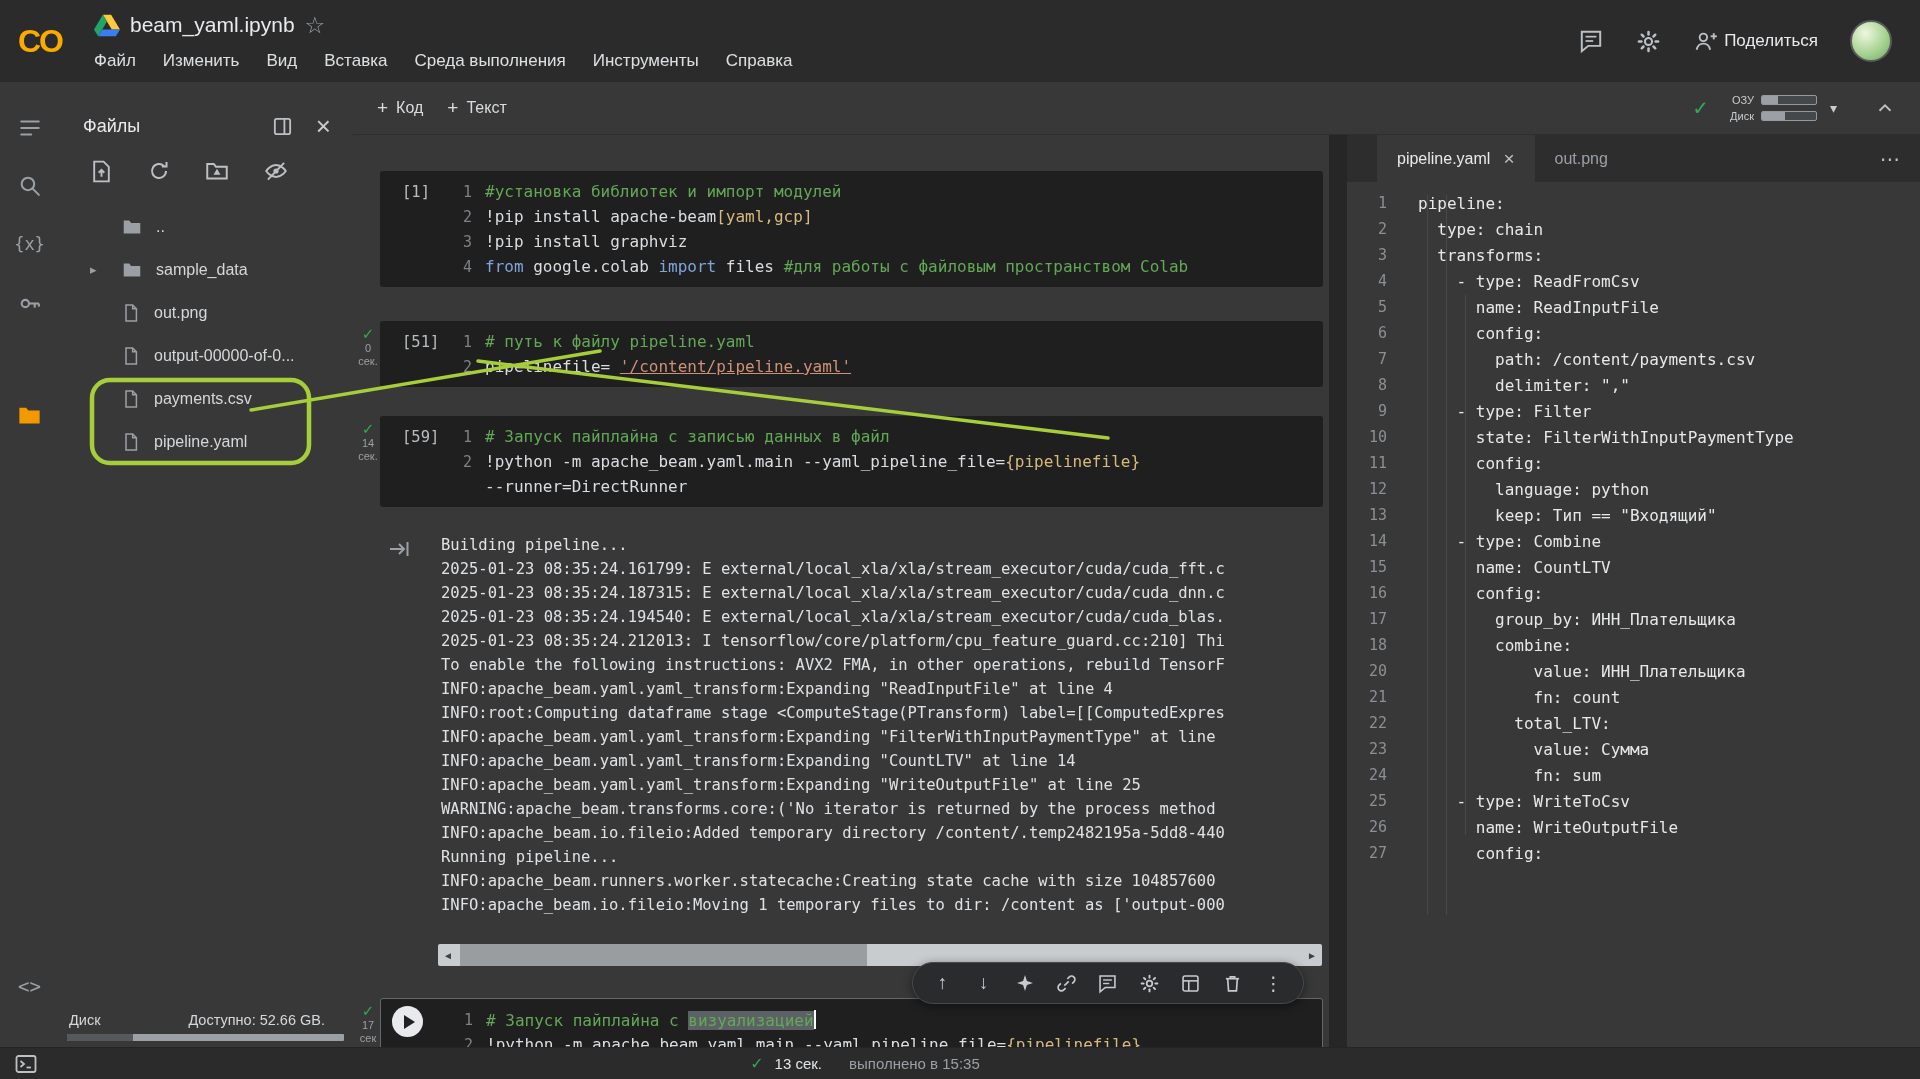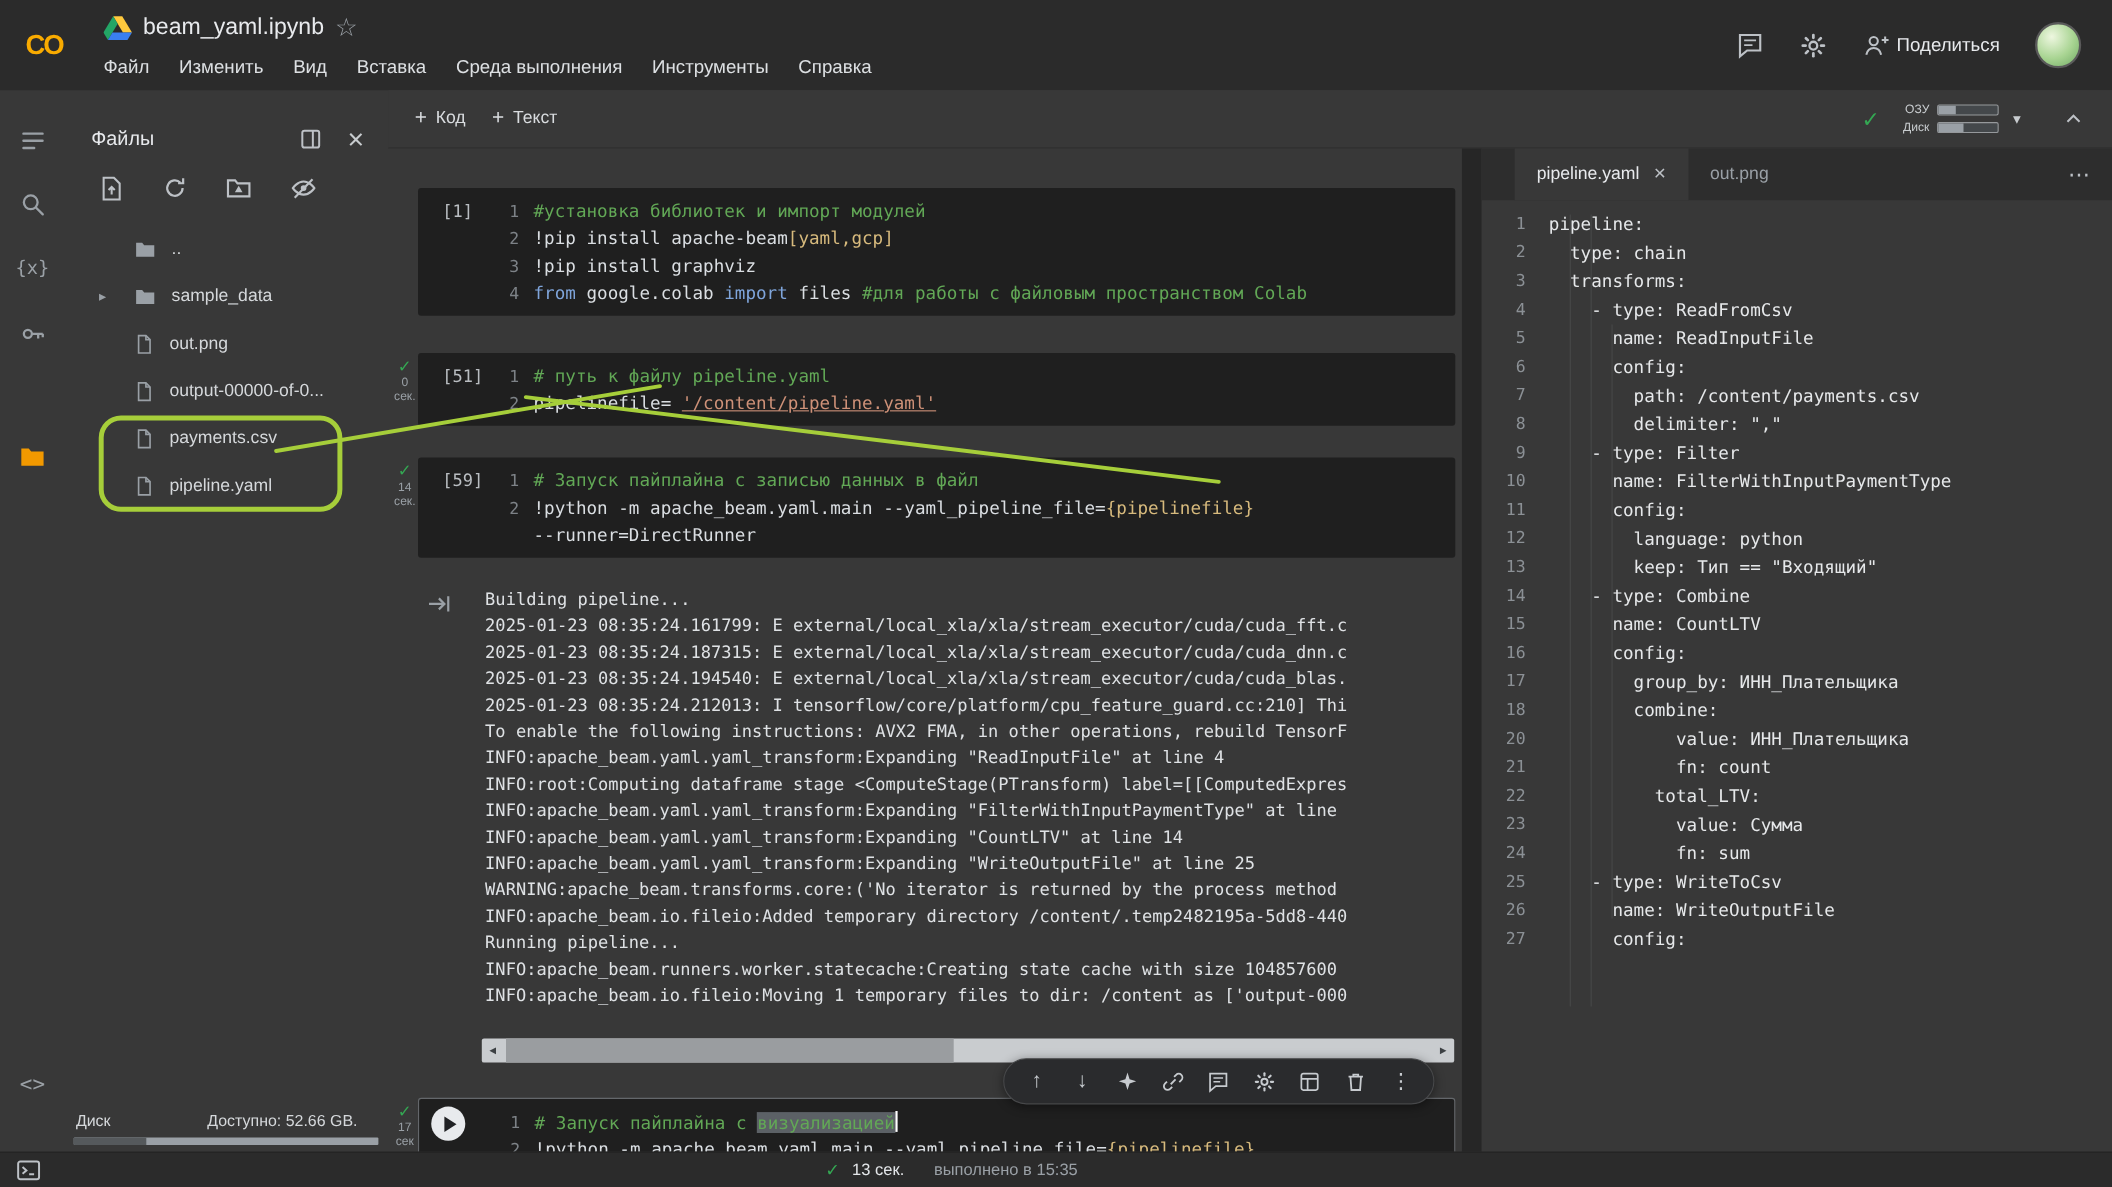--- a/index.html
+++ b/index.html
@@ -4,21 +4,21 @@
 <style>
   *{margin:0;padding:0;box-sizing:border-box;}
   html,body{width:1920px;height:1079px;overflow:hidden;background:#202124;}
   body{font-family:"Liberation Sans","DejaVu Sans",sans-serif;color:#e8eaed;}
   .mono{font-family:"DejaVu Sans Mono","Liberation Mono",monospace;}
   .ic{display:inline-flex;align-items:center;justify-content:center;color:#bdc1c6;}
   #app{position:relative;width:1920px;height:1079px;background:#383838;overflow:hidden;}
 
   
   #header{position:absolute;left:0;top:0;width:1920px;height:82px;background:#2b2b2b;display:flex;}
-  #logo{width:80px;display:flex;align-items:center;justify-content:center;font-weight:800;font-size:25px;color:#f9ab00;letter-spacing:-2px;}
+  #logo{width:80px;display:flex;align-items:center;justify-content:center;font-weight:800;font-size:32px;color:#f9ab00;letter-spacing:-2px;}
   #title-block{display:flex;flex-direction:column;justify-content:center;margin-left:14px;}
   #title-row{display:flex;align-items:center;gap:10px;height:40px;padding-top:4px;}
   #filename{font-size:21px;color:#e8eaed;}
   #star{color:#9aa0a6;font-size:23px;}
   #menu-row{display:flex;gap:27px;height:36px;align-items:center;font-size:17px;color:#dde0e3;}
   .menu-item{cursor:default;}
   #header-right{margin-left:auto;display:flex;align-items:center;gap:32px;padding-right:28px;}
   #share-btn{display:flex;align-items:center;gap:4px;font-size:17px;color:#e8eaed;}
   #avatar{width:42px;height:42px;border-radius:50%;background:radial-gradient(circle at 35% 30%,#eef7e0,#a8d492 55%,#6fa963);border:2px solid #5a5a5a;}
 
@@ -101,21 +101,21 @@
   #rightpanel{position:absolute;left:1347px;top:135px;width:573px;height:912px;background:#383838;}
   #tabbar{height:47px;background:#2d2d2d;display:flex;align-items:center;position:relative;}
   #tabbar-tabs{display:flex;height:100%;margin-left:30px;}
   .tab{height:100%;display:flex;align-items:center;gap:13px;padding:0 20px;font-size:16px;color:#9aa0a6;}
   .tab.active{background:#383838;color:#e8eaed;}
   .tab .x{font-size:19px;color:#bdc1c6;}
   #tab-more{position:absolute;right:18px;color:#bdc1c6;font-size:20px;letter-spacing:2px;}
   #yaml-code{position:absolute;top:55px;left:0;right:0;}
   .yrow{display:flex;height:26px;align-items:center;}
   .yrow .yn{flex:none;width:40px;text-align:right;color:#8b9095;font-size:15px;}
-  .yrow .yt{margin-left:21px;font-size:16px;color:#e6e8ea;white-space:pre;}
+  .yrow .yt{margin-left:31px;font-size:16px;color:#e6e8ea;white-space:pre;}
   .yguide{position:absolute;top:60px;width:1px;height:720px;background:rgba(160,165,170,.15);}
 
   
   #statusbar{position:absolute;left:0;top:1047px;width:1920px;height:32px;background:#2b2b2b;border-top:1px solid #242424;display:flex;align-items:center;z-index:30;}
   #term-btn{margin-left:14px;}
   #status-center{position:absolute;left:865px;transform:translateX(-50%);display:flex;align-items:center;gap:11px;font-size:15px;}
   #status-check{color:#34a853;font-weight:bold;font-size:16px;}
   #status-duration{color:#e3e6e9;}
   #status-done{color:#9aa0a6;margin-left:16px;}
 
@@ -585,21 +585,21 @@
         <div class="yrow">
           <span class="yn">8</span>
           <span class="yt">        delimiter: ","</span>
         </div>
         <div class="yrow">
           <span class="yn">9</span>
           <span class="yt">    - type: Filter</span>
         </div>
         <div class="yrow">
           <span class="yn">10</span>
-          <span class="yt">      name: FilterWithInputPaymentType</span>
+          <span class="yt">      state: FilterWithInputPaymentType</span>
         </div>
         <div class="yrow">
           <span class="yn">11</span>
           <span class="yt">      config:</span>
         </div>
         <div class="yrow">
           <span class="yn">12</span>
           <span class="yt">        language: python</span>
         </div>
         <div class="yrow">

